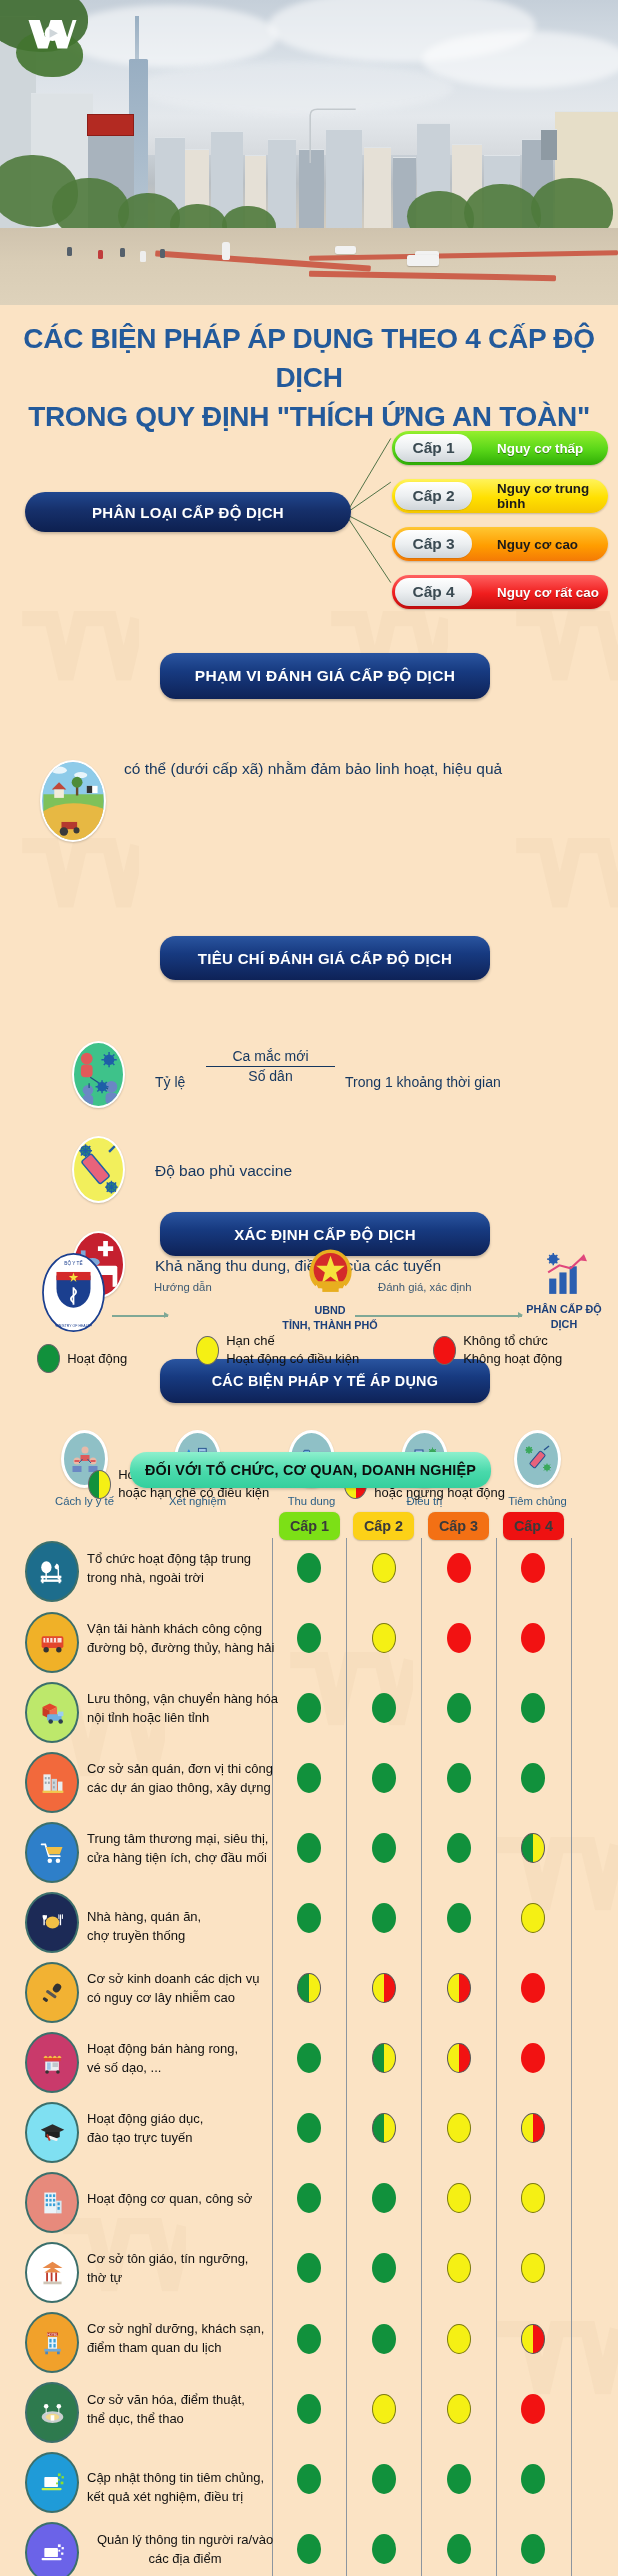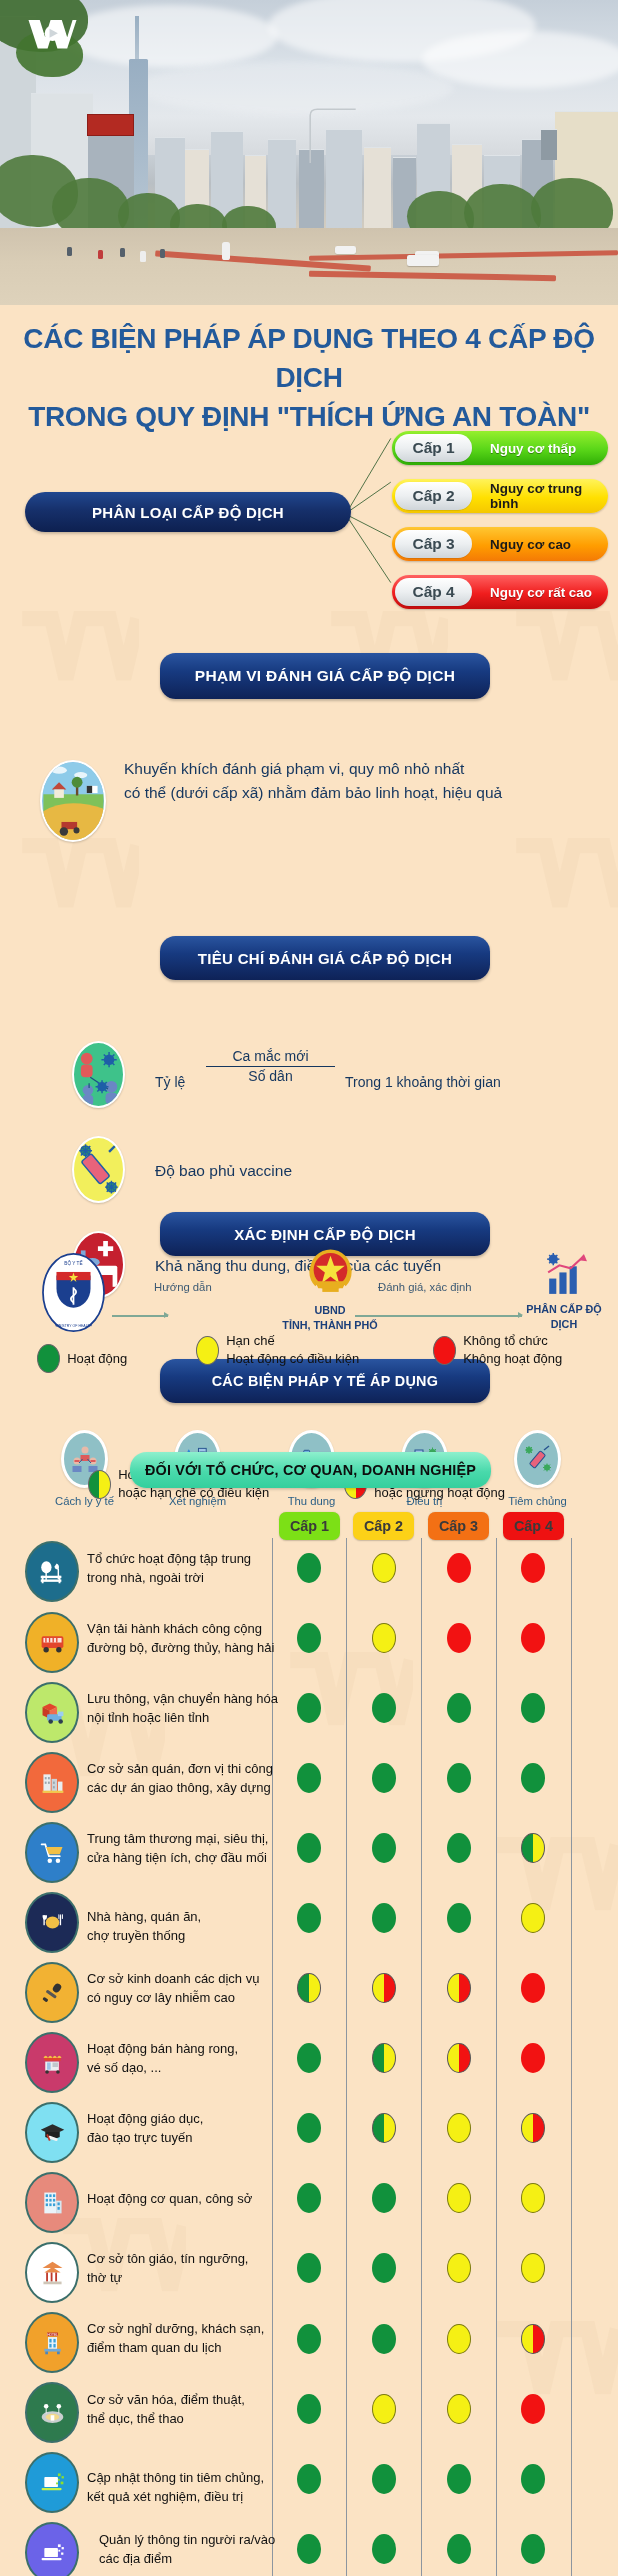--- a/index.html
+++ b/index.html
@@ -53,21 +53,21 @@
      color:#0d0d0d;font-weight:bold;letter-spacing:0.2px;
      background:linear-gradient(180deg,#8df0cd 0%,#49d9ab 55%,#34cf9d 100%);
      box-shadow:0 1.5px 2.6px rgba(0,0,0,.18);}
 
   .levelbar{position:absolute;height:34px;border-radius:17px;display:flex;align-items:center;
      box-shadow:0 1px 2.1px rgba(0,0,0,.22);}
   .levelbar .tag{width:77px;height:28px;margin-left:3.1px;border-radius:14px;
      background:linear-gradient(180deg,#ffffff 0%,#eceff1 50%,#cfd5d9 100%);
      color:#3a4a52;font-size:15.5px;font-weight:bold;display:flex;align-items:center;justify-content:center;
      box-shadow:0 0.5px 1px rgba(0,0,0,.2);}
-  .levelbar .txt{flex:1;text-align:left;padding-left:18px;font-size:13.4px;font-weight:bold;color:#1a1a1a;}
+  .levelbar .txt{flex:1;text-align:left;padding-left:25px;font-size:13.4px;font-weight:bold;color:#1a1a1a;}
   .lv1{background:linear-gradient(180deg,#95ef2e 0%,#59d618 55%,#2fae06 100%);}
   .lv2{background:linear-gradient(180deg,#fff35a 0%,#ffe000 55%,#f5c700 100%);}
   .lv3{background:linear-gradient(180deg,#ffc732 0%,#ff9d00 55%,#f47a05 100%);}
   .lv4{background:linear-gradient(180deg,#ff6161 0%,#f01d1d 55%,#c50d0d 100%);}
   .lv4 .txt,.lv1 .txt{color:#fff;text-shadow:0 0.5px 0.5px rgba(0,0,0,.35);}
 
   .connector{position:absolute;stroke:#2c5a2c;stroke-width:1.6;fill:none;}
 
   
   .oval{position:absolute;border-radius:50%;border:2.6px solid #fff;
@@ -290,21 +290,20 @@
     <rect x="54" y="36" width="4" height="18" fill="#6a4b2a"></rect>
     <circle cx="56" cy="32" r="9" fill="#4e8c3a"></circle>
     <rect x="72" y="38" width="18" height="12" fill="#ffffff"></rect>
     <rect x="72" y="38" width="9" height="12" fill="#333"></rect>
     <rect x="30" y="98" width="26" height="12" fill="#b5392f"></rect>
     <circle cx="34" cy="114" r="7" fill="#3a3a3a"></circle>
     <circle cx="55" cy="112" r="5" fill="#3a3a3a"></circle>
   </svg>
 </div>
 <div class="bodytext" style="left:124px;top:757px;width:479px;font-size:15.5px;line-height:24px;">
-  <div>Khuyến khích đánh giá phạm vi, quy mô nhỏ nhất</div>
   <div>có thể (dưới cấp xã) nhằm đảm bảo linh hoạt, hiệu quả</div>
 </div>
 
 <div class="sectionbar" style="left:160px;top:936px;width:330px;height:44px;font-size:15px;">
   <span>TIÊU CHÍ ĐÁNH GIÁ CẤP ĐỘ DỊCH</span>
 </div>
 
 <div class="oval" style="left:72px;top:1041px;width:53px;height:67px;background:#3ec28a;">
   <svg width="47" height="62" viewBox="0 0 80 104">
     <circle cx="20" cy="24" r="10" fill="#e05a5a"></circle>
@@ -865,21 +864,21 @@
         <rect x="14" y="22" width="30" height="20" rx="2" fill="#fff"></rect>
         <rect x="8" y="44" width="44" height="5" rx="2" fill="#fff"></rect>
         <g fill="#fff">
           <rect x="44" y="14" width="6" height="6"></rect>
           <rect x="52" y="20" width="5" height="5"></rect>
           <rect x="45" y="26" width="4" height="4"></rect>
           <rect x="51" y="32" width="5" height="5"></rect>
         </g>
       </svg>
     </div>
-    <div class="rowlabel" style="left: 99px; width: 196px; top: 2531px;">
+    <div class="rowlabel" style="left: 87px; width: 196px; top: 2531px; text-align: center;">
       <div>Quản lý thông tin người ra/vào</div>
       <div>các địa điểm</div>
     </div>
     <div class="dot green" style="left: 297px; top: 2534px;"></div>
     <div class="dot green" style="left: 372px; top: 2534px;"></div>
     <div class="dot green" style="left: 447px; top: 2534px;"></div>
     <div class="dot green" style="left: 521px; top: 2534px;"></div>
   </div>
 
 <div id="ind-table"></div>

